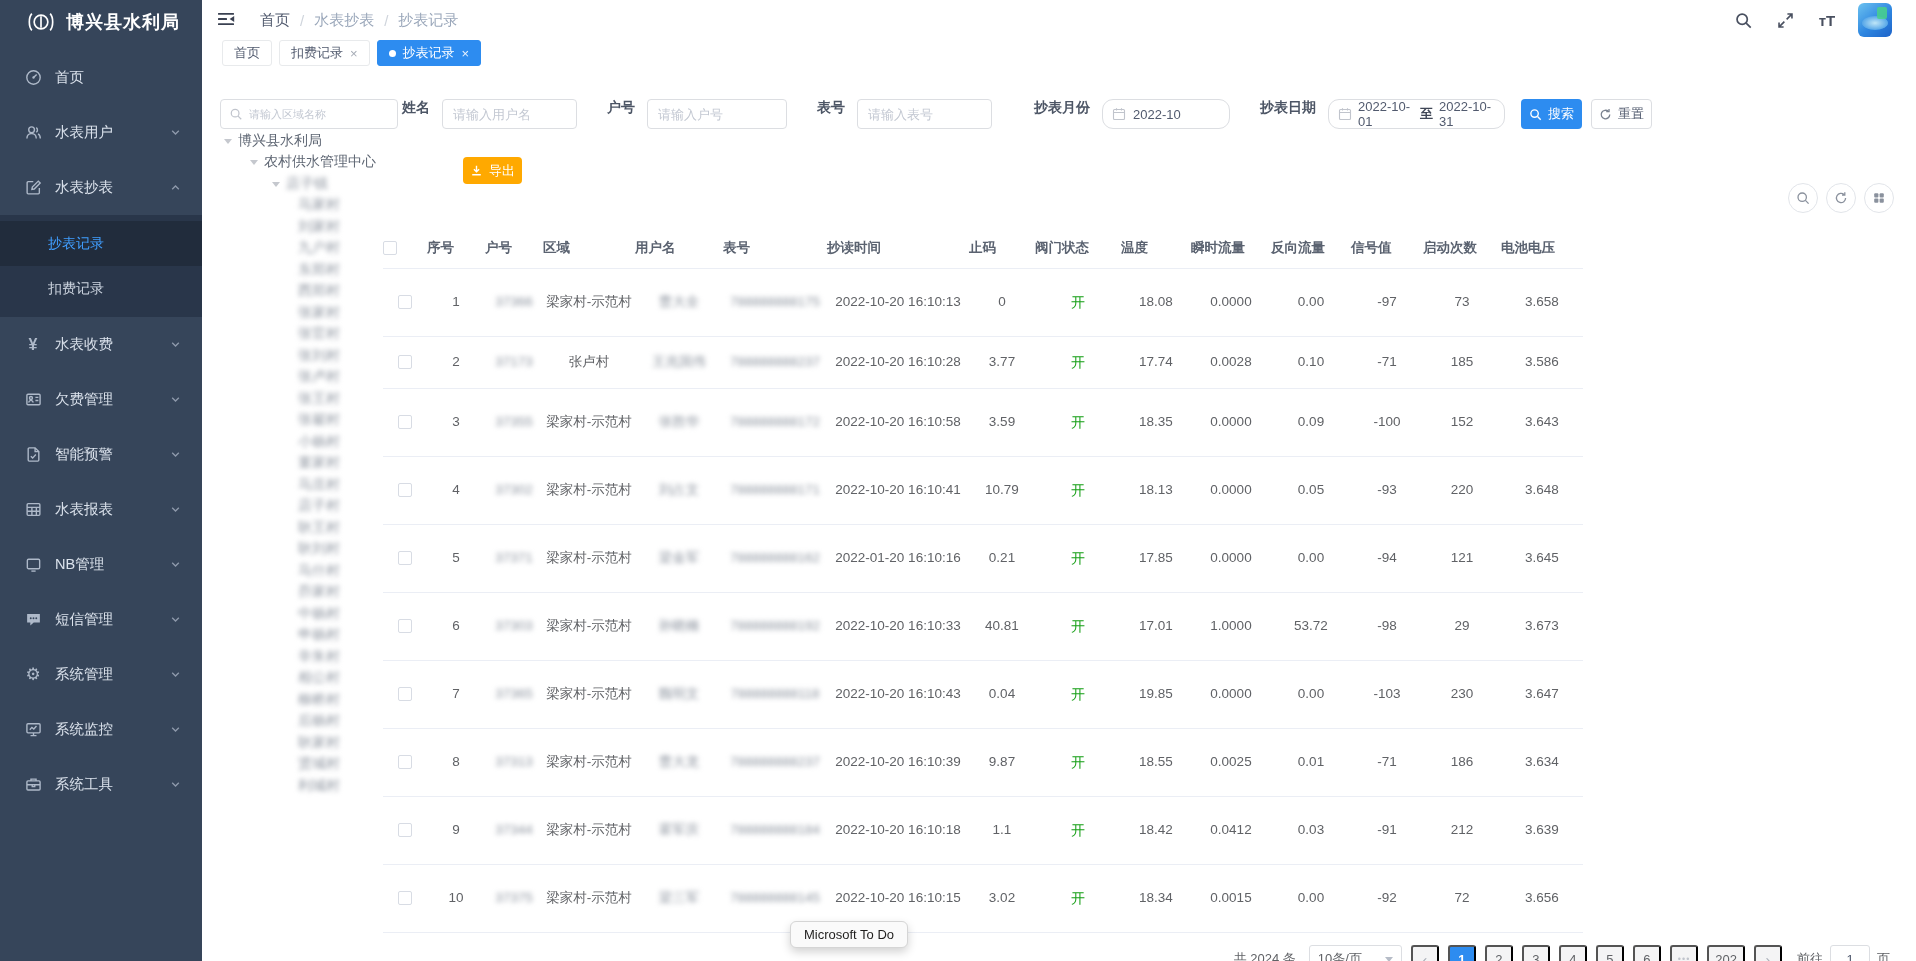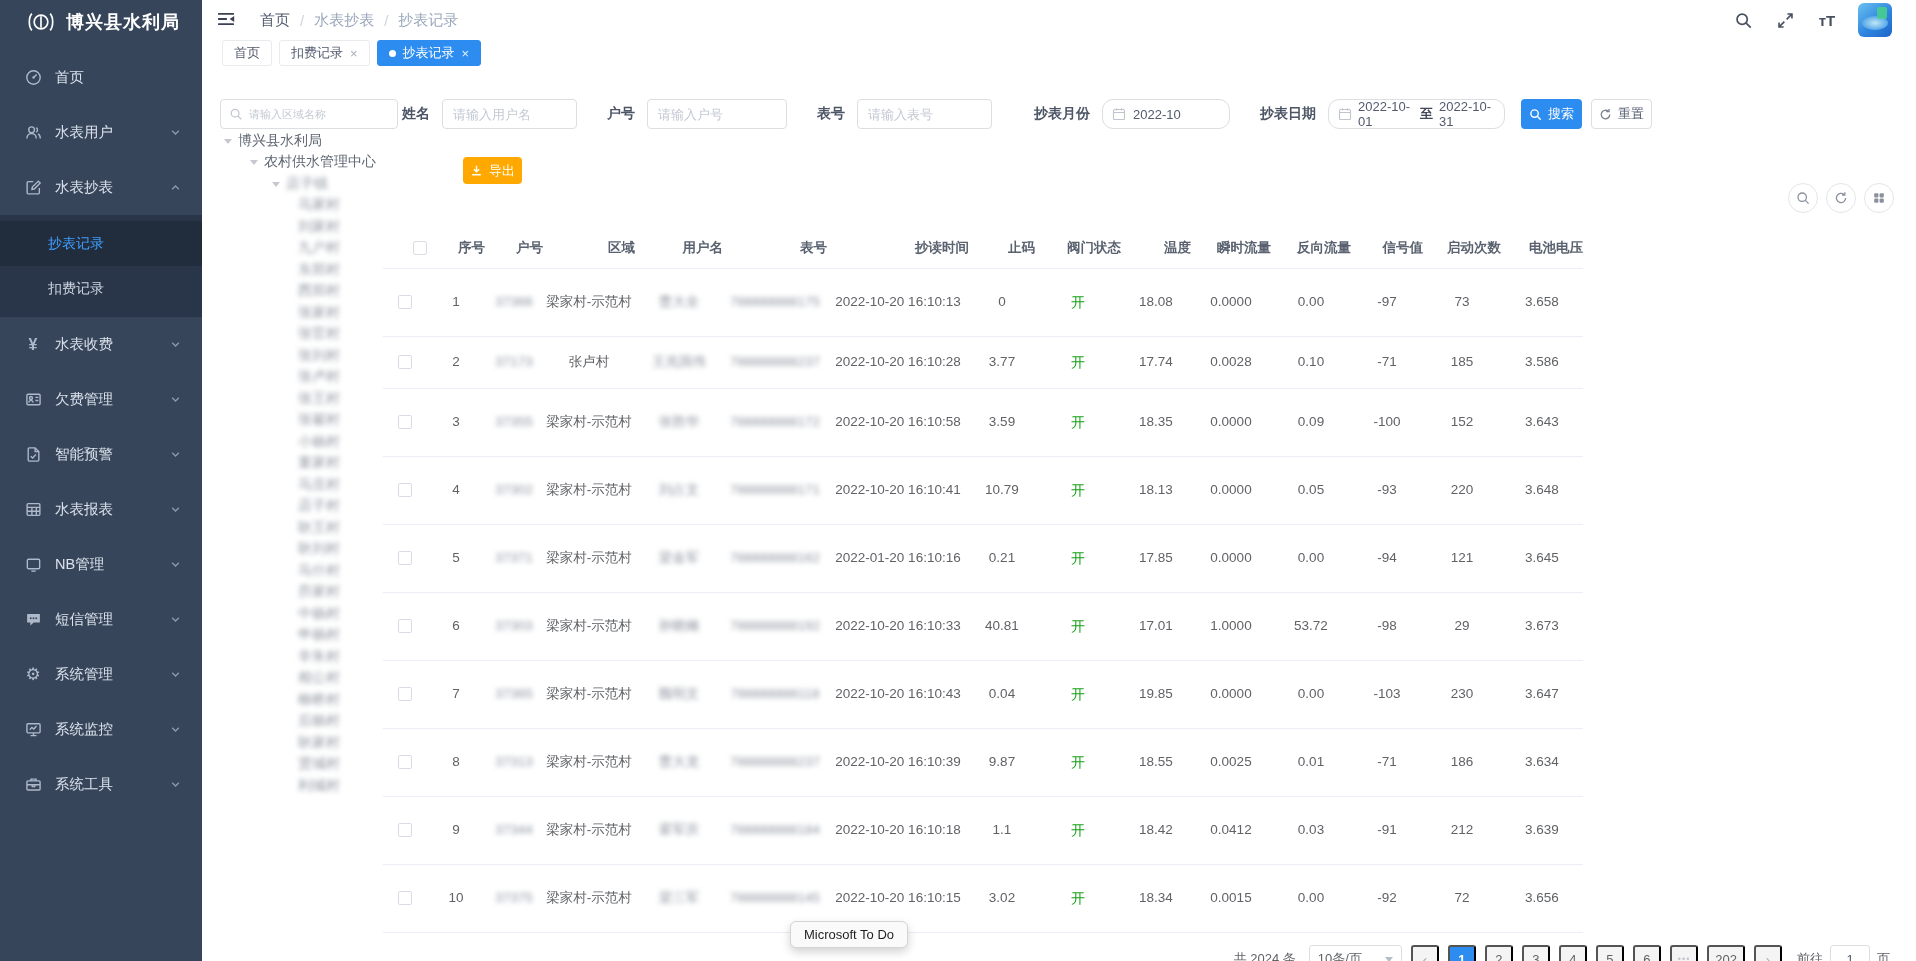--- a/index.html
+++ b/index.html
@@ -58,21 +58,21 @@
   .tree-search svg{width:14px;height:14px;flex:none;}
   .tree-search input{border:none;outline:none;width:100%;font-size:11px;color:#515a6e;font-family:inherit;}
   .tree-search input::placeholder{color:#c3c8d2;}
   .tree{position:absolute;left:18px;top:60px;width:200px;}
   .tree-row{height:21.5px;display:flex;align-items:center;font-size:14px;color:#5e6673;cursor:pointer;}
   .tree-caret{width:0;height:0;border:4.5px solid transparent;border-top:5.5px solid #c5c8ce;margin-right:6px;margin-top:5px;flex:none;}
   .depth0{padding-left:4px;} .depth1{padding-left:30px;} .depth2{padding-left:52px;} .depth3{padding-left:78px;}
   .blurtext{filter:blur(2.6px);color:#8d949f;}
   
   .filter-form{position:absolute;left:200px;top:29px;height:30px;display:flex;align-items:center;}
-  .fgroup{display:flex;align-items:center;margin-right:30px;}
+  .fgroup{display:flex;align-items:flex-start;margin-right:30px;}
   .flabel{font-size:14px;font-weight:700;color:#4c5565;margin-right:12px;white-space:nowrap;}
   .finput{height:30px;border:1px solid #dcdee2;border-radius:4px;padding:0 10px;font-size:13px;color:#515a6e;
     outline:none;font-family:inherit;background:#fff;}
   .finput::placeholder{color:#c3c8d2;}
   .datebox{height:30px;border:1px solid #dcdee2;border-radius:11px;display:flex;align-items:center;
     padding:0 9px;gap:7px;font-size:13px;color:#515a6e;background:#fff;cursor:pointer;}
   .datebox svg{width:14px;height:14px;color:#c0c4cc;flex:none;}
   .range-sep{font-weight:700;color:#3f4656;}
   .btn{height:30px;border-radius:4px;display:inline-flex;align-items:center;gap:6px;font-size:13px;
     padding:0 7px;cursor:pointer;border:1px solid transparent;white-space:nowrap;}
@@ -81,21 +81,21 @@
   .btn-reset{background:#fff;color:#515a6e;border-color:#dcdee2;}
   .btn-export{position:absolute;left:261px;top:87px;height:27px;background:#ffa900;color:#fff;border:none;}
   
   .tools{position:absolute;right:22px;top:113px;display:flex;gap:8px;}
   .circle-btn{width:30px;height:30px;border-radius:50%;border:1px solid #e2e5ea;display:flex;align-items:center;
     justify-content:center;color:#8a919d;cursor:pointer;background:#fff;}
   .circle-btn svg{width:14px;height:14px;}
   
   .tablewrap{position:absolute;left:181px;top:158px;width:1200px;}
   table{border-collapse:collapse;table-layout:fixed;width:100%;}
-  th{height:40px;font-size:13.5px;font-weight:600;color:#5a6270;border-bottom:1px solid #ebeef5;text-align:right;}
+  th{height:40px;font-size:13.5px;font-weight:600;color:#5a6270;border-bottom:1px solid #ebeef5;text-align:left;}
   td{font-size:13.5px;color:#606266;text-align:center;border-bottom:1px solid #ebeef5;line-height:20px;padding:4px 2px;}
   .cb{display:inline-block;width:14px;height:14px;border:1px solid #d8dce4;border-radius:2px;background:#fff;cursor:pointer;vertical-align:middle;}
   td.valve{color:#18a018;font-size:14px;}
   
   .pager{position:absolute;right:26px;top:875px;display:flex;align-items:center;gap:9px;font-size:13px;color:#606266;}
   .pg-total{margin-right:4px;white-space:nowrap;}
   .pg-size{width:93px;height:28px;border:1px solid #dcdee2;border-radius:3px;display:flex;align-items:center;
     padding:0 8px;justify-content:space-between;cursor:pointer;background:#fff;}
   .pg-size-caret{width:0;height:0;border:4px solid transparent;border-top:5px solid #b6bcc7;margin-top:4px;}
   .pg-btn{min-width:28px;height:28px;border-radius:3px;background:#f4f4f5;color:#606266;display:flex;

